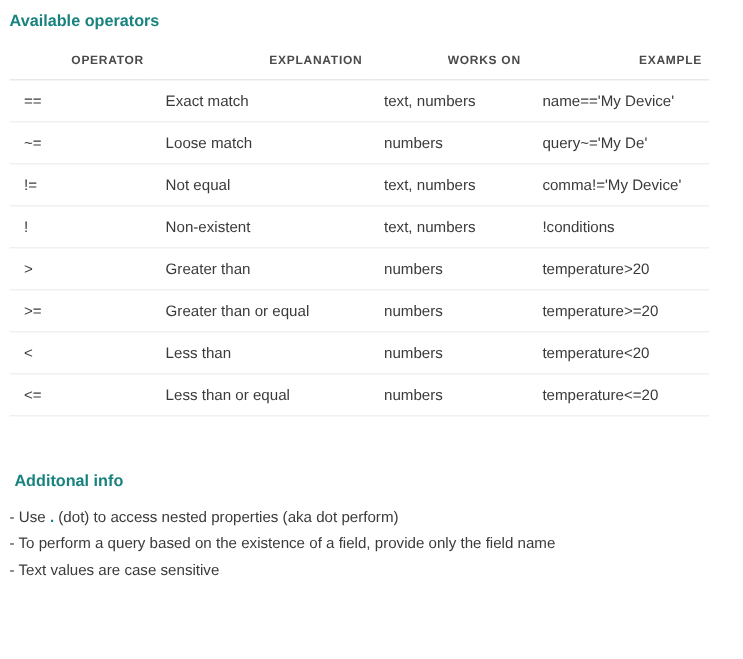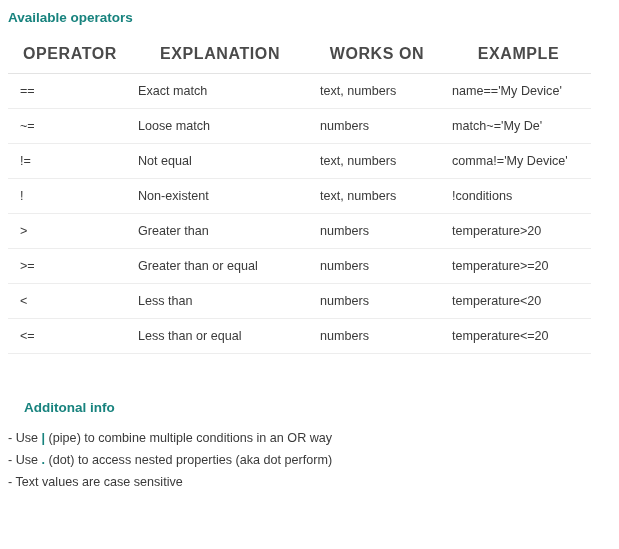--- a/index.html
+++ b/index.html
@@ -32,22 +32,22 @@
   .table-wrap {
     padding: 0 8px 0 8px;
     margin-top: 16px;
   }
   table.ops {
     width: 583px;
     border-collapse: collapse;
     table-layout: fixed;
   }
   table.ops th {
-    text-align: center;
-    font-size: 16px;
+    text-align: right;
+    font-size: 10px;
     letter-spacing: 0.6px;
     font-weight: bold;
     color: #4a4a4a;
     padding: 4px 6px 10px 12px;
     border-bottom: 1px solid #e3e3e3;
     text-transform: uppercase;
   }
   table.ops td {
     font-size: 12.6px;
     color: #3a3a3a;
@@ -63,21 +63,21 @@
   }
   col.c-op { width: 118px; }
   col.c-ex { width: 182px; }
   col.c-wo { width: 132px; }
   col.c-sa { width: 151px; }
 
   .info-title {
     color: #18837e;
     font-weight: bold;
     font-size: 13.5px;
-    padding: 0 0 0 24px;
+    padding: 0 0 0 12px;
     margin: 0;
   }
   .notes {
     padding: 0 8px;
     margin-top: 12px;
   }
   .note {
     font-size: 12.6px;
     color: #3a3a3a;
     line-height: 22px;
@@ -116,21 +116,21 @@
           <tr>
             <td>==</td>
             <td>Exact match</td>
             <td>text, numbers</td>
             <td>name=='My Device'</td>
           </tr>
           <tr>
             <td>~=</td>
             <td>Loose match</td>
             <td>numbers</td>
-            <td>match~='My De'</td>
+            <td>query~='My De'</td>
           </tr>
           <tr>
             <td>!=</td>
             <td>Not equal</td>
             <td>text, numbers</td>
             <td>comma!='My Device'</td>
           </tr>
           <tr>
             <td>!</td>
             <td>Non-existent</td>
@@ -163,18 +163,18 @@
           </tr>
         </tbody>
     </table>
   </div>
 
   <div class="spacer-before-info"></div>
 
   <h2 class="info-title">Additonal info</h2>
 
   <div class="notes" id="notes-list">
-      <div class="note"><span>- Use </span><span class="sym">|</span><span> (pipe) to combine multiple conditions in an OR way</span></div>
       <div class="note"><span>- Use </span><span class="sym">.</span><span> (dot) to access nested properties (aka dot perform)</span></div>
+      <div class="note"><span>- To perform a query based on the existence of a field, provide only the field name</span></div>
       <div class="note"><span>- Text values are case sensitive</span></div>
     </div>
 
 </div>
 
 </body></html>

